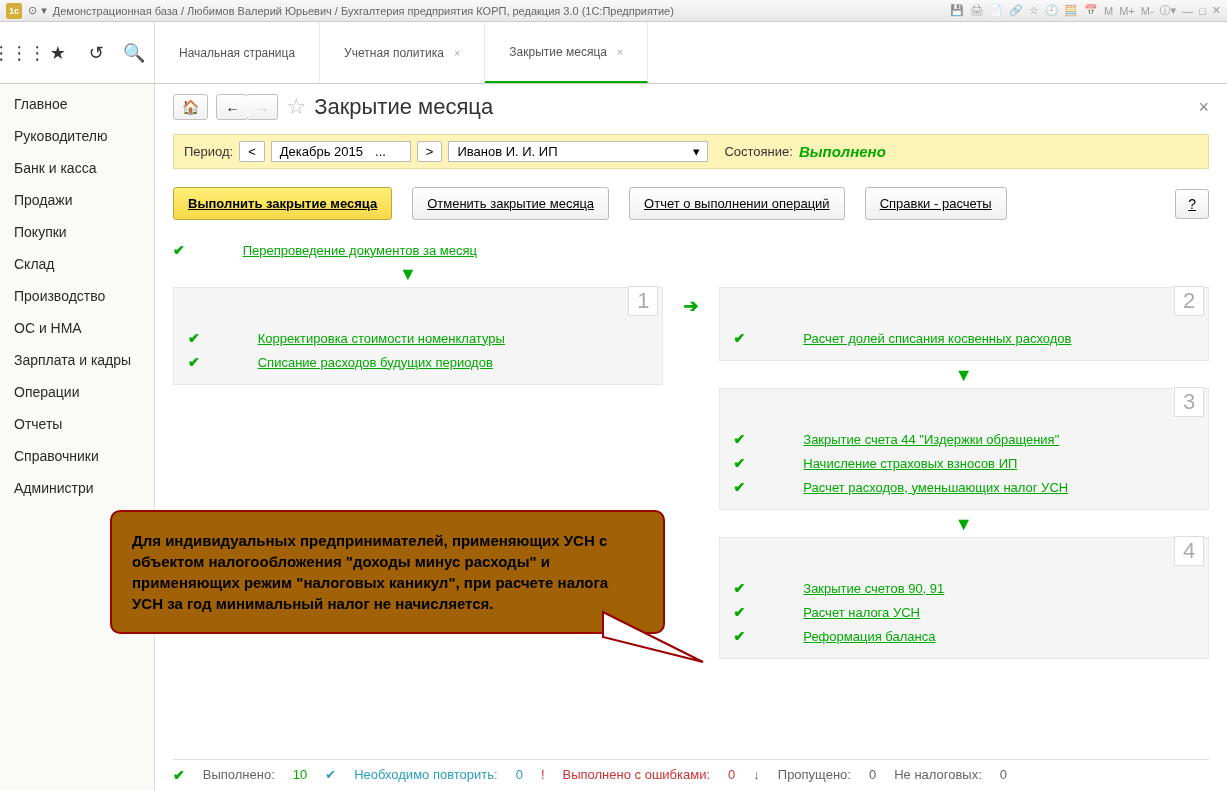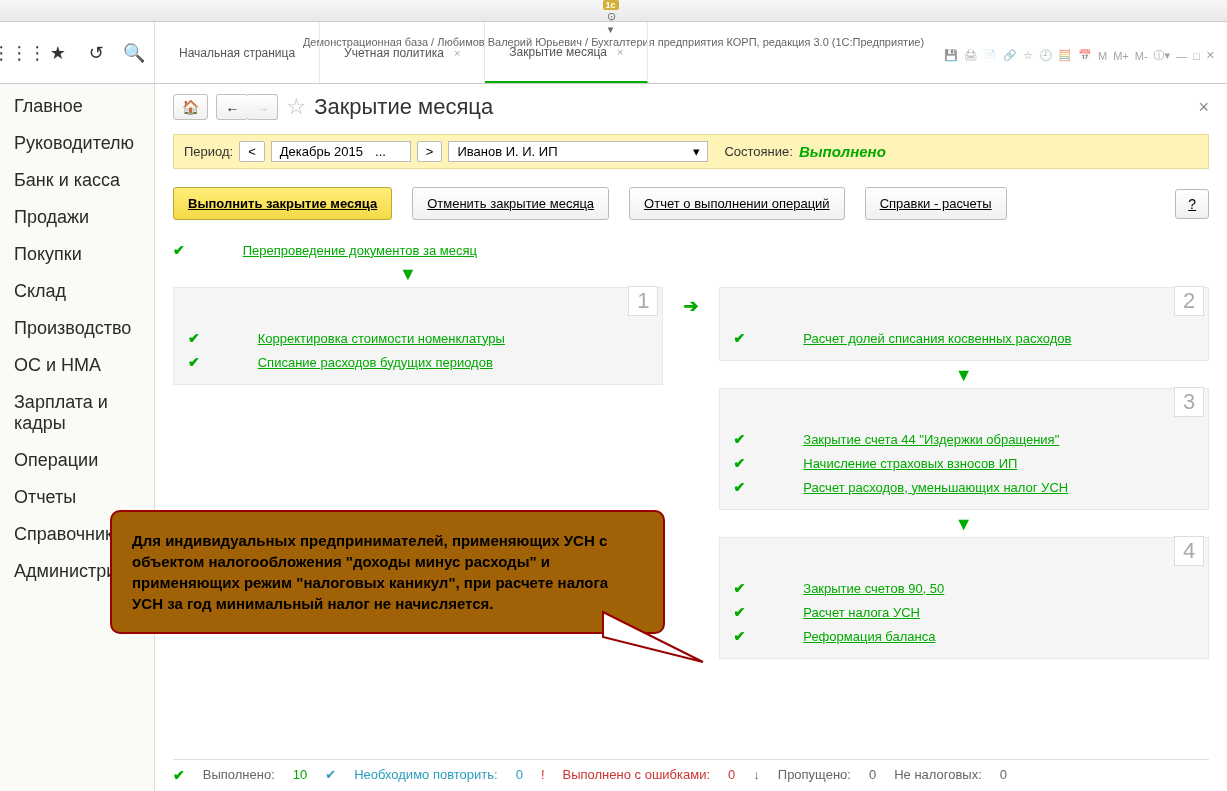--- a/index.html
+++ b/index.html
@@ -1,30 +1,30 @@
 <!DOCTYPE html>
 <html><head>
 <meta charset="utf-8">
 <style>
 * { box-sizing: border-box; margin: 0; padding: 0; }
 body { font-family: Arial, sans-serif; font-size: 13px; background: #f5f5f5; width: 1227px; height: 791px; overflow: hidden; }
-.title-bar { height: 22px; background: linear-gradient(#f8f8f8,#e8e8e8); display: flex; align-items: center; padding: 0 12px; font-size: 11px; color: #666; border-bottom: 1px solid #ccc; flex-direction: column; }
+.title-bar { height: 22px; background: linear-gradient(#f8f8f8,#e8e8e8); display: flex; align-items: center; padding: 0 6px; font-size: 11px; color: #666; border-bottom: 1px solid #ccc; }
 .title-bar .logo { width: 16px; height: 16px; background: #d4af37; border-radius: 2px; margin-right: 6px; display: inline-flex; align-items: center; justify-content: center; font-size: 9px; color: #fff; font-weight: bold; }
 .title-bar .icons-right { margin-left: auto; display: flex; gap: 6px; align-items: center; }
 .title-bar .icons-right span { opacity: 0.6; cursor: pointer; }
 .toolbar-top { height: 62px; background: #fff; border-bottom: 1px solid #ccc; display: flex; }
 .tool-left { width: 155px; display: flex; align-items: center; justify-content: space-around; border-right: 1px solid #ddd; }
 .tool-icon { width: 20px; height: 20px; display: flex; align-items: center; justify-content: center; font-size: 18px; color: #333; cursor: pointer; }
 .tabs { display: flex; height: 100%; }
 .tab { padding: 0 24px; display: flex; align-items: center; font-size: 12px; color: #555; border-right: 1px solid #e8e8e8; position: relative; cursor: pointer; }
 .tab.active { border-bottom: 2px solid #0a0; }
 .tab .close { margin-left: 10px; font-size: 11px; color: #aaa; }
 .main { display: flex; height: calc(100% - 84px); }
 .sidebar { width: 155px; background: #fafaf6; border-right: 1px solid #ddd; padding: 4px 0; }
-.sidebar-item { padding: 8px 14px; font-size: 18px; color: #2a2a2a; cursor: pointer; }
+.sidebar-item { padding: 8px 14px; font-size: 14px; color: #2a2a2a; cursor: pointer; }
 .content { flex: 1; background: #fff; padding: 10px 18px 0 18px; position: relative; overflow: hidden; }
 .header-row { display: flex; align-items: center; gap: 8px; margin-bottom: 14px; }
 .hdr-btn { border: 1px solid #c0c0c0; background: linear-gradient(#fff,#f0f0f0); padding: 4px 8px; border-radius: 3px; cursor: pointer; min-width: 30px; text-align: center; font-size: 14px; }
 .star { font-size: 22px; color: #bbb; }
 .page-title { font-size: 22px; font-weight: normal; color: #333; }
 .close-page { margin-left: auto; font-size: 18px; color: #888; cursor: pointer; }
 .period-bar { background: #fff4b8; border: 1px solid #e8dc9c; padding: 6px 10px; display: flex; align-items: center; gap: 6px; margin-bottom: 18px; font-size: 13px; }
 .period-bar .lbl { color: #333; }
 .small-btn { border: 1px solid #bbb; background: #fff; padding: 2px 8px; border-radius: 2px; cursor: pointer; font-size: 13px; }
 .period-field { border: 1px solid #bbb; background: #fff; padding: 2px 8px; display: inline-flex; align-items: center; gap: 12px; min-width: 140px; }
@@ -205,21 +205,21 @@
                 <a class="op-link">Расчет расходов, уменьшающих налог УСН</a>
               </div>
           </div>
           <div class="down-arrow">▼</div>
           <div class="stage-box">
             <div class="stage-header">
                 <span class="stage-num">4</span>
               </div>
             <div class="op-row">
                 <span class="check">✔</span>
-                <a class="op-link">Закрытие счетов 90, 50</a>
+                <a class="op-link">Закрытие счетов 90, 91</a>
               </div>
             <div class="op-row">
                 <span class="check">✔</span>
                 <a class="op-link">Расчет налога УСН</a>
               </div>
             <div class="op-row">
                 <span class="check">✔</span>
                 <a class="op-link">Реформация баланса</a>
               </div>
           </div>

